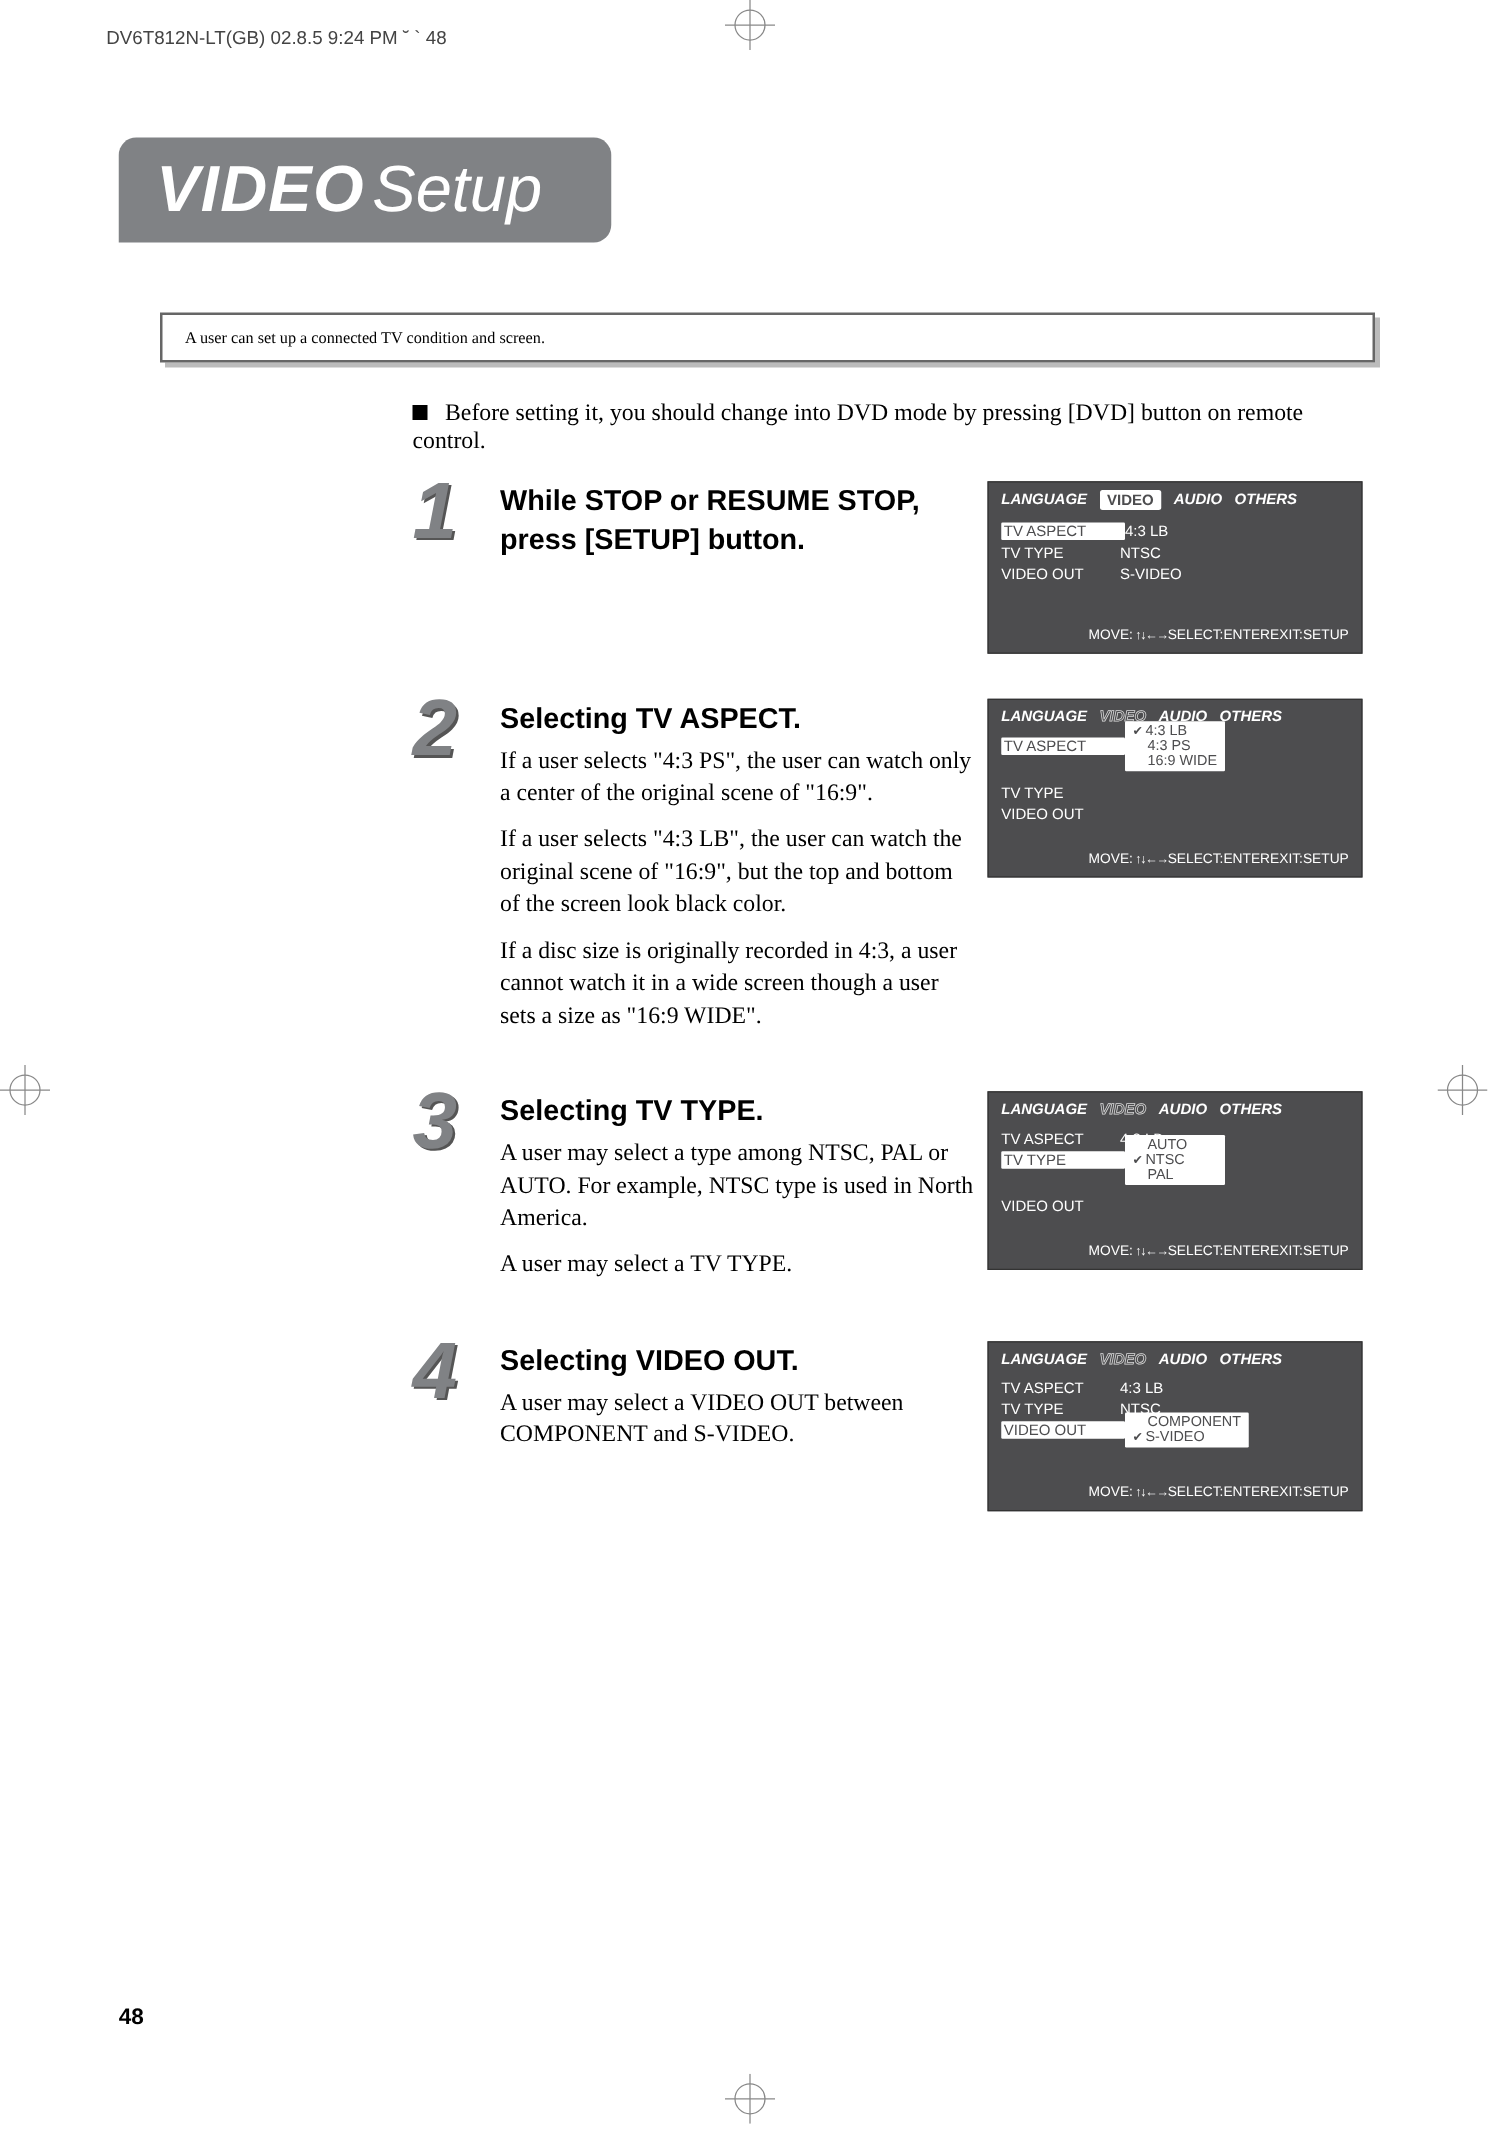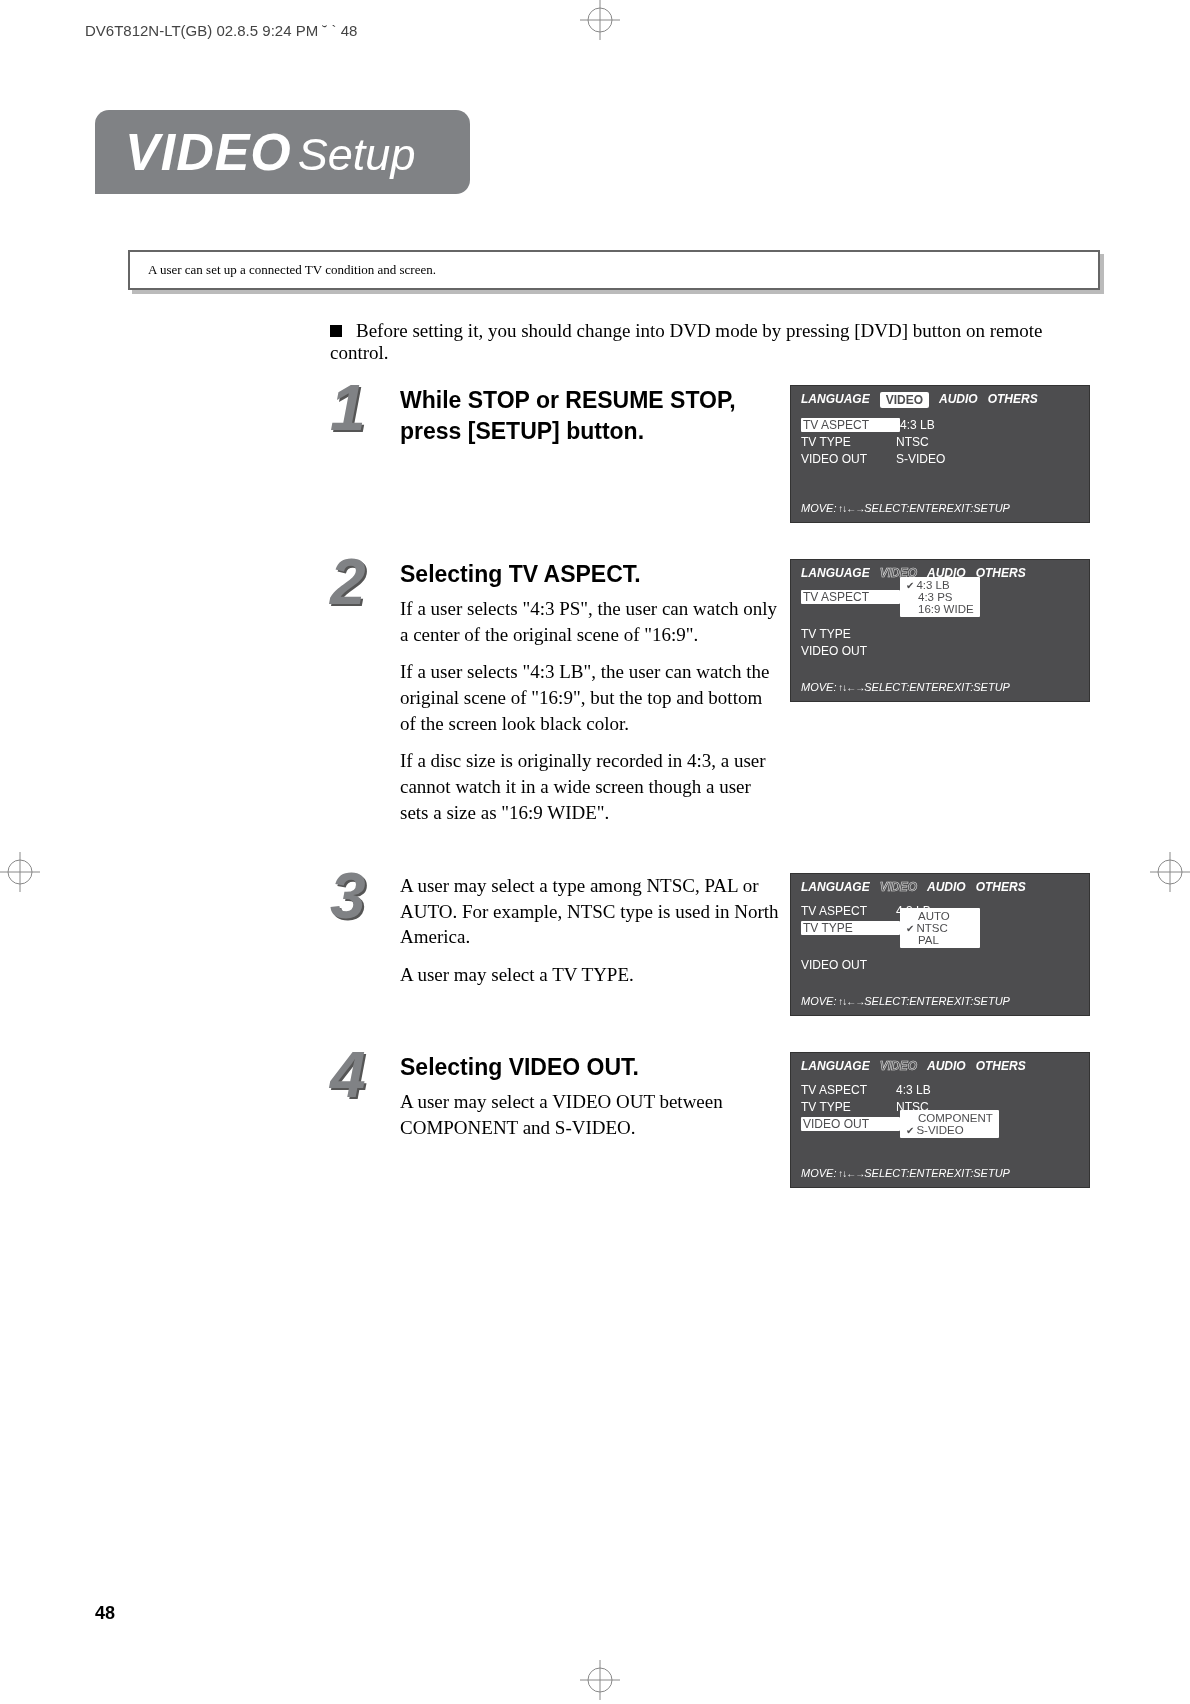--- a/index.html
+++ b/index.html
@@ -50,21 +50,21 @@
     left: 95px;
     background: #808285;
     color: #fff;
     font-family: Arial, sans-serif;
     font-weight: bold;
     font-style: italic;
     padding: 12px 55px 12px 30px;
     border-radius: 14px 14px 14px 0;
   }
   .title-main { font-size: 52px; letter-spacing:1px;}
-  .title-sub { font-size: 45px; font-weight: normal; font-style: italic; margin-left:6px;text-align:right;}
+  .title-sub { font-size: 52px; font-weight: normal; font-style: italic; margin-left:6px;text-align:right;}
   .intro-bar {
     position: absolute;
     top: 250px;
     left: 128px;
     right: 90px;
     border: 2px solid #666;
     padding: 10px 18px;
     font-size: 13px;
     background:#fff;
     box-shadow: 4px 4px 0 #bbb;
@@ -170,24 +170,23 @@
     color:#4d4d4f;
     padding:2px 6px;
     border-radius:1px;
     display:inline-block;
     min-width:68px;
     font-size:11.5px;
   }
   .osd-optbox .chk::before { content:"✔"; font-size:10px; margin-right:2px; }
   .osd-foot {
     display:flex;
-    justify-content:flex-start;
+    justify-content:flex-end;
     font-size:11px;
     padding: 18px 10px 4px 10px;
-    font-style:italic;
   }
   .osd-foot span:first-child::after {
      content: " ↑↓←→";
      font-style:normal;
      font-size:10px;
      letter-spacing:-1px;
   }
   .pagenum {
     position:absolute;
     bottom: 80px;
@@ -318,20 +317,21 @@
             <span>SELECT:ENTER</span>
             <span>EXIT:SETUP</span>
           </div>
         </div>
       </div>
     </div>
 
     <div class="step">
       <div class="step-num">3</div>
       <div class="step-text">
+        <h3>Selecting TV TYPE.</h3>
         <p>A user may select a type among NTSC, PAL or AUTO. For example, NTSC type is used in North America.</p>
         <p>A user may select a TV TYPE.</p>
       </div>
       <div class="osd">
         <div class="osd-box">
           <div class="osd-tabs">
             <span class="osd-tab">LANGUAGE</span>
             <span class="osd-tab outlined">VIDEO</span>
             <span class="osd-tab">AUDIO</span>
             <span class="osd-tab">OTHERS</span>

